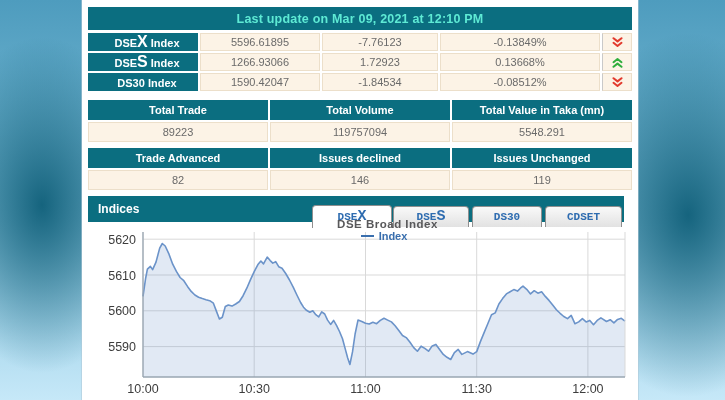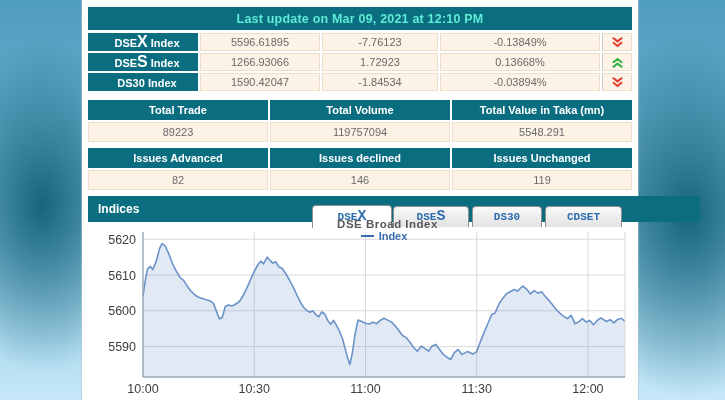--- a/index.html
+++ b/index.html
@@ -23,21 +23,21 @@
   .cell.arrowc{width:30px;background:#fcf3e6;border:1px solid #ecdfca;border-left:1px solid #c9c9c9;display:flex;align-items:center;justify-content:center;}
   .arrow svg path{fill:none;stroke:currentColor;stroke-width:2;stroke-linecap:round;stroke-linejoin:round;}
   .arrow{display:flex;}
   .arrow.down{color:#e23a2e;}
   .arrow.up{color:#2fae3c;}
   .arrow.up svg{transform:scaleY(-1);}
   .trow{position:absolute;left:6px;width:544px;display:flex;gap:2px;border-radius:9px;}
   .trow .hcell{flex:1;height:20px;background:#0b6e80;color:#fff;font-weight:bold;font-size:11px;display:flex;align-items:center;justify-content:center;}
   .trow .vcell{flex:1;height:18px;background:#fcf3e6;border:1px solid #ecdfca;color:#6a6a6a;font-size:11px;display:flex;align-items:center;justify-content:center;box-sizing:content-box;}
   .totals-h{top:100px}.totals-v{top:122px}.issues-h{top:148px}.issues-v{top:170px}
-  .indices-bar{position:absolute;left:6px;top:196px;width:612px;height:26px;background:#0b6e80;color:#fff;font-weight:bold;font-size:12px;line-height:26px;padding-left:10px;box-sizing:border-box;}
+  .indices-bar{position:absolute;left:6px;top:196px;width:536px;height:26px;background:#0b6e80;color:#fff;font-weight:bold;font-size:12px;line-height:26px;padding-left:10px;box-sizing:border-box;}
   .tab{position:absolute;text-align:center;font-weight:bold;color:#2e6cb0;font-size:11px;border:1px solid #8f8f8f;border-bottom:none;border-radius:4px 4px 0 0;background:linear-gradient(#f9f9f9,#e2e2e2);cursor:pointer;line-height:20px;white-space:nowrap;font-family:Liberation Mono, monospace;}
   .tab .big{font-size:15px;}
   .tab.active{background:#ffffff;z-index:3;line-height:22px;}
   .tab-1{left:230px;top:205px;width:78px;height:22px;}
   .tab-2{left:311px;top:206px;width:74px;height:20px;}
   .tab-3{left:390px;top:206px;width:68px;height:20px;}
   .tab-4{left:463px;top:206px;width:75px;height:20px;}
   .chart-title{position:absolute;top:218px;left:0;width:611px;text-align:center;font-size:11.5px;font-weight:bold;color:#58585a;letter-spacing:.5px;z-index:4;}
   .chart-wrap{position:absolute;left:0;top:222px;width:556px;height:178px;}
   .legend{position:absolute;left:61px;top:8px;width:482px;display:flex;align-items:center;justify-content:center;gap:5px;color:#3a6fae;font-weight:bold;font-size:11px;z-index:2;}
@@ -86,21 +86,21 @@
                 <path d="M1.5 1.2 L5.5 4.4 L9.5 1.2"></path>
                 <path d="M1.5 5.8 L5.5 9.0 L9.5 5.8"></path>
               </svg>
             </span>
         </div>
       </div>
       <div class="irow">
         <div class="cell name"><span>DS30</span><span class="big"></span><span> Index</span></div>
         <div class="cell val w1">1590.42047</div>
         <div class="cell val w2">-1.84534</div>
-        <div class="cell val w3">-0.03894%</div>
+        <div class="cell val w3">-0.08512%</div>
         <div class="cell arrowc">
           <span class="arrow down">
               <svg width="11" height="11" viewBox="0 0 11 11">
                 <path d="M1.5 1.2 L5.5 4.4 L9.5 1.2"></path>
                 <path d="M1.5 5.8 L5.5 9.0 L9.5 5.8"></path>
               </svg>
             </span>
         </div>
       </div>
     </div>
@@ -110,21 +110,21 @@
       <div class="hcell">Total Volume</div>
       <div class="hcell">Total Value in Taka (mn)</div>
     </div>
     <div class="trow totals-v">
       <div class="vcell">89223</div>
       <div class="vcell">119757094</div>
       <div class="vcell">5548.291</div>
     </div>
 
     <div class="trow issues-h">
-      <div class="hcell">Issues Advanced</div>
+      <div class="hcell">Trade Advanced</div>
       <div class="hcell">Issues declined</div>
       <div class="hcell">Issues Unchanged</div>
     </div>
     <div class="trow issues-v">
       <div class="vcell">82</div>
       <div class="vcell">146</div>
       <div class="vcell">119</div>
     </div>
 
     <div class="indices-bar">

